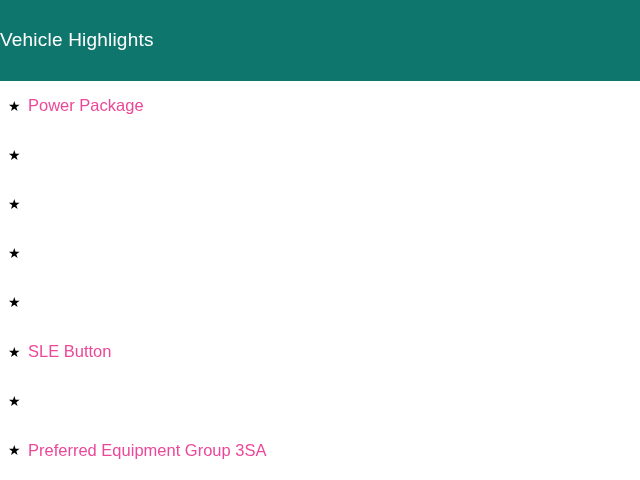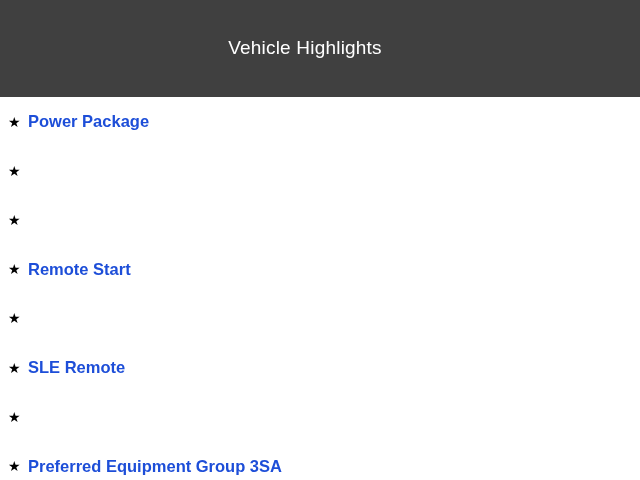--- a/index.html
+++ b/index.html
@@ -15,25 +15,25 @@
   }
   .page {
     position: relative;
     width: 640px;
     height: 480px;
     background: #ffffff;
   }
   .header-bar {
     box-sizing: border-box;
     width: 640px;
-    height: 97px;
-    background: #404040;
+    height: 81px;
+    background: #0f766e;
     display: flex;
     align-items: center;
-    justify-content: center;
+    justify-content: flex-start;
     padding-right: 30px;
   }
   .header-title {
     color: #ffffff;
     font-size: 19px;
     font-weight: 400;
     letter-spacing: 0.2px;
     line-height: 1;
     padding-bottom: 2px;
   }
@@ -51,24 +51,23 @@
   .star-icon {
     width: 20px;
     flex: 0 0 20px;
     font-size: 14px;
     color: #000000;
     line-height: 1;
     text-align: left;
   }
   .item-label {
     font-size: 16.5px;
-    color: #1d4ed8;
+    color: #ec4899;
     line-height: 1;
     white-space: nowrap;
-    font-weight: bold;
   }
 </style>
 </head>
 <body>
 
 <div class="page">
 
   <div class="header-bar">
     <div class="header-title">Vehicle Highlights</div>
   </div>
@@ -79,28 +78,27 @@
       <span class="item-label">Power Package</span>
     </li>
     <li class="highlight-item">
       <span class="star-icon">★</span>
     </li>
     <li class="highlight-item">
       <span class="star-icon">★</span>
     </li>
     <li class="highlight-item">
       <span class="star-icon">★</span>
-      <span class="item-label">Remote Start</span>
     </li>
     <li class="highlight-item">
       <span class="star-icon">★</span>
     </li>
     <li class="highlight-item">
       <span class="star-icon">★</span>
-      <span class="item-label">SLE Remote</span>
+      <span class="item-label">SLE Button</span>
     </li>
     <li class="highlight-item">
       <span class="star-icon">★</span>
     </li>
     <li class="highlight-item">
       <span class="star-icon">★</span>
       <span class="item-label">Preferred Equipment Group 3SA</span>
     </li>
   </ul>
 

